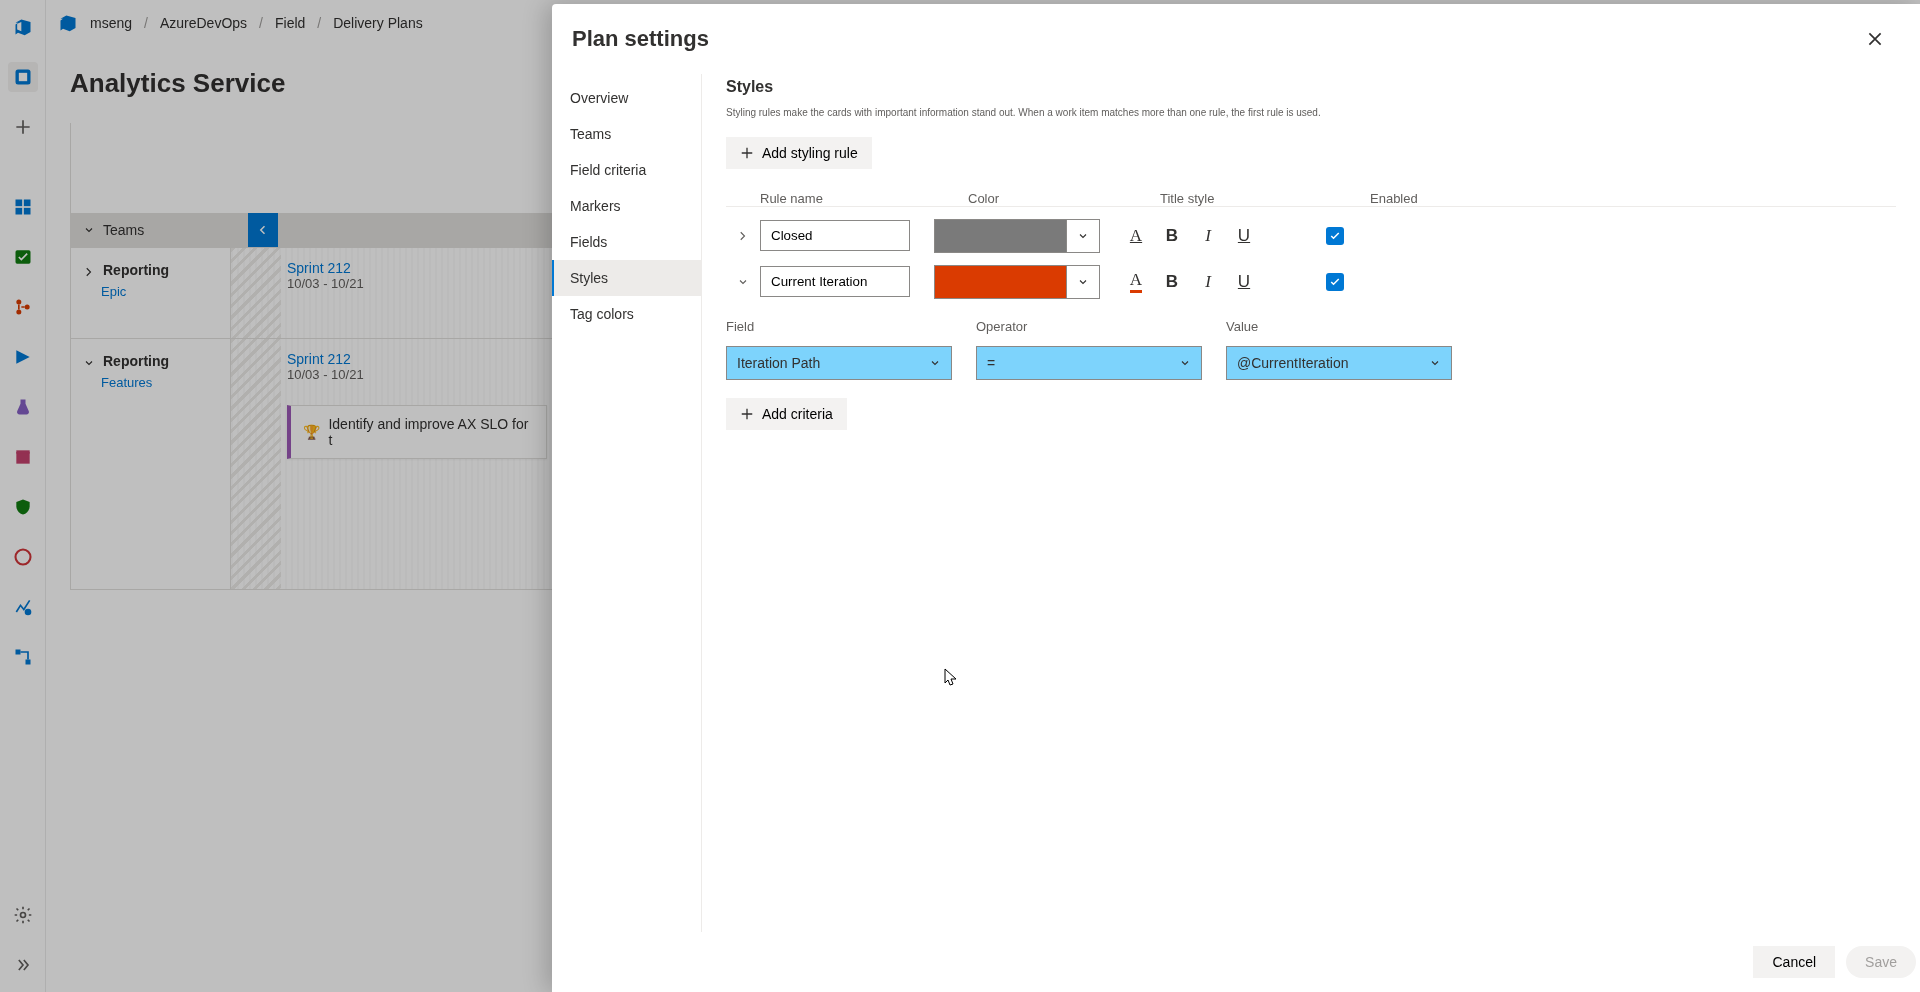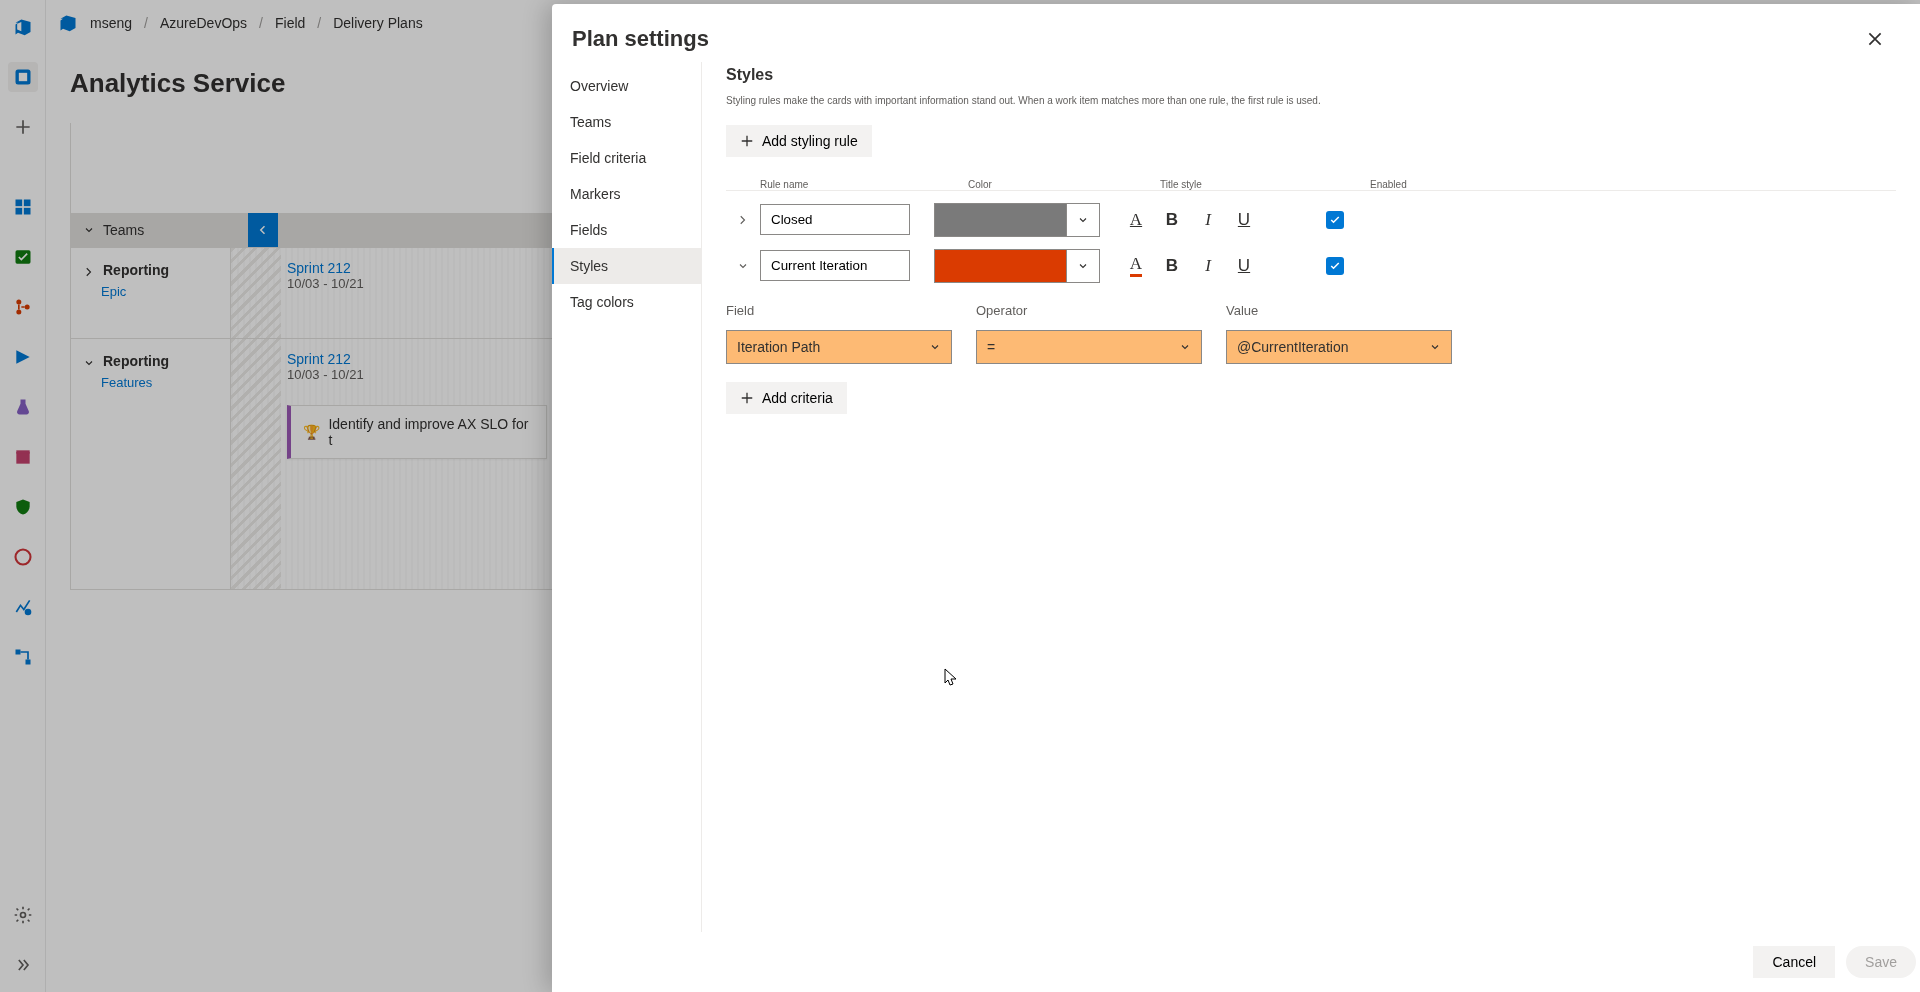--- a/index.html
+++ b/index.html
@@ -28,30 +28,30 @@
 .sprint-hdr{ position:absolute; left:56px; top:12px;}
 .sprint-hdr .name{ color:#0078d4; font-weight:400;}
 .sprint-hdr .dates{ color:#605e5c; font-size:13px;}
 .card{ position:absolute; left:56px; top:66px; width:260px; background:#fff; border:1px solid #e1dfdd; border-left:4px solid #9b59b6; padding:10px 12px; display:flex; align-items:center; gap:8px; box-shadow:0 1px 2px rgba(0,0,0,0.05);}
 .trophy{ color:#9b59b6;}
 .scrim{ position:absolute; inset:0; background:rgba(0,0,0,0.25);}
 .panel{ position:absolute; top:4px; bottom:0; right:0; width:1368px; background:#fff; border-radius:4px 0 0 0; box-shadow:-6px 0 24px rgba(0,0,0,0.2); display:flex; flex-direction:column;}
 .panel-hdr{ display:flex; align-items:center; justify-content:space-between; padding:18px 28px 0 20px;}
 .panel-hdr h2{ font-size:22px; font-weight:600;}
 .panel-close{ width:34px; height:34px; display:flex; align-items:center; justify-content:center; cursor:pointer; border-radius:2px;}
-.panel-body{ flex:1; display:flex; overflow:hidden; margin-top:6px;}
+.panel-body{ flex:1; display:flex; overflow:hidden; margin-top:18px;}
 .panel-nav{ width:150px; border-right:1px solid #edebe9; padding-top:6px;}
 .panel-nav .item{ padding:10px 18px; cursor:pointer; font-size:14px;}
 .panel-nav .item.sel{ background:#edebe9; font-weight:400; box-shadow:inset 2px 0 0 #0078d4;}
 .panel-content{ flex:1; padding:4px 24px 0 24px; overflow:auto;}
 .panel-content h3{ font-size:16px; font-weight:600; margin-bottom:10px;}
 .desc{ color:#605e5c; font-size:10px; margin-bottom:16px; line-height:1.45; max-width:800px;}
 .btn{ background:#f3f2f1; border:none; padding:8px 14px; display:inline-flex; align-items:center; gap:8px; cursor:pointer; font-size:14px;}
 .rules-grid{ margin-top:22px;}
-.grid-hdr{ display:flex; color:#605e5c; font-size:10px; border-bottom:1px solid #edebe9; padding-bottom:0;}
+.grid-hdr{ display:flex; color:#605e5c; font-size:13px; border-bottom:1px solid #edebe9; padding-bottom:0;}
 .col-expand{ width:34px;}
 .col-name{ width:208px;}
 .col-color{ width:192px;}
 .col-title{ width:210px;}
 .col-enabled{ width:80px;}
 .rule-row{ display:flex; align-items:center; padding:12px 0 0 0;}
 .rule-row .exp{ width:34px; display:flex; justify-content:center; cursor:pointer;}
 .rule-row input[type=text].name{ width:150px; padding:7px 10px; border:1px solid #8a8886;}
 .color-swatch{ display:flex; margin-left:24px;}
 .swatch{ width:132px; height:34px; border:1px solid #8a8886; border-right:none;}
@@ -60,21 +60,21 @@
 .ts-btn{ width:24px; height:26px; display:flex; align-items:center; justify-content:center; cursor:pointer; font-size:17px;}
 .ts-btn.active{ font-weight:700;}
 .enabled-cb{ width:18px; height:18px; background:#0078d4; border-radius:3px; display:flex; align-items:center; justify-content:center; margin-left:4px; cursor:pointer;}
 .enabled-cb svg{ stroke:#fff;}
 .criteria-hdr{ display:flex; color:#605e5c; font-size:13px; margin-top:20px;}
 .criteria-hdr .c-field{ width:250px;}
 .criteria-hdr .c-op{ width:250px;}
 .criteria-hdr .c-val{ width:250px;}
 .criteria-row{ display:flex; gap:24px; margin-top:12px;}
 .dd{ position:relative; width:226px;}
-.dd select, .dd .dd-box{ width:100%; padding:8px 10px; border:1px solid #8a8886; background:#fdba74; appearance:none; font-size:14px; display:flex; justify-content:space-between; align-items:center; cursor:pointer;}
+.dd select, .dd .dd-box{ width:100%; padding:8px 10px; border:1px solid #8a8886; background:#7dd3fc; appearance:none; font-size:14px; display:flex; justify-content:space-between; align-items:center; cursor:pointer;}
 .panel-footer{ display:flex; justify-content:flex-end; gap:11px; padding:14px 4px; }
 .panel-footer button{ padding:7px 18px; border:1px solid transparent; background:#f3f2f1; cursor:pointer; font-size:14px;}
 .panel-footer button.save{ color:#a19f9d;border-radius:16px;}
 .avatar{ position:absolute; right:16px; top:8px; width:30px; height:30px; border-radius:50%; background:linear-gradient(135deg,#5b7fa6,#2b4763);}
 .chev{ width:12px; height:12px;}
 .cursor-ptr{ position:absolute; left:944px; top:668px; pointer-events:none;}
 </style>
 </head>
 <body>
 

